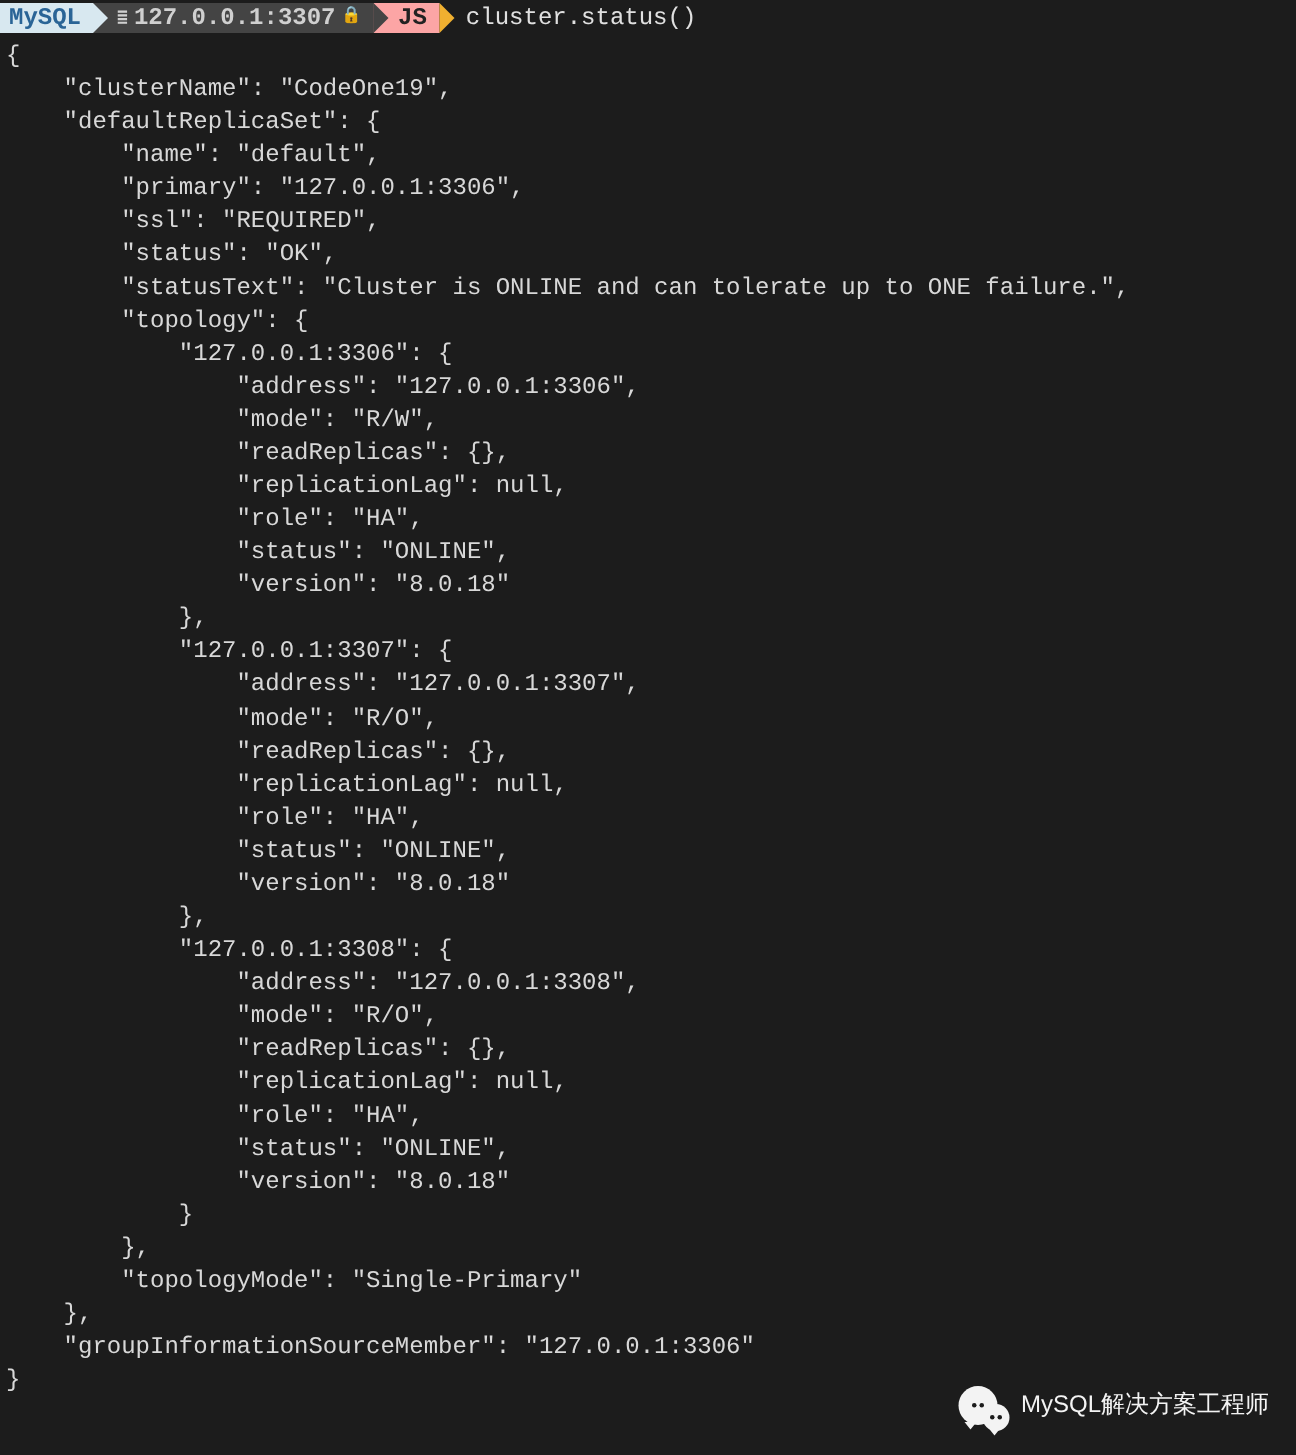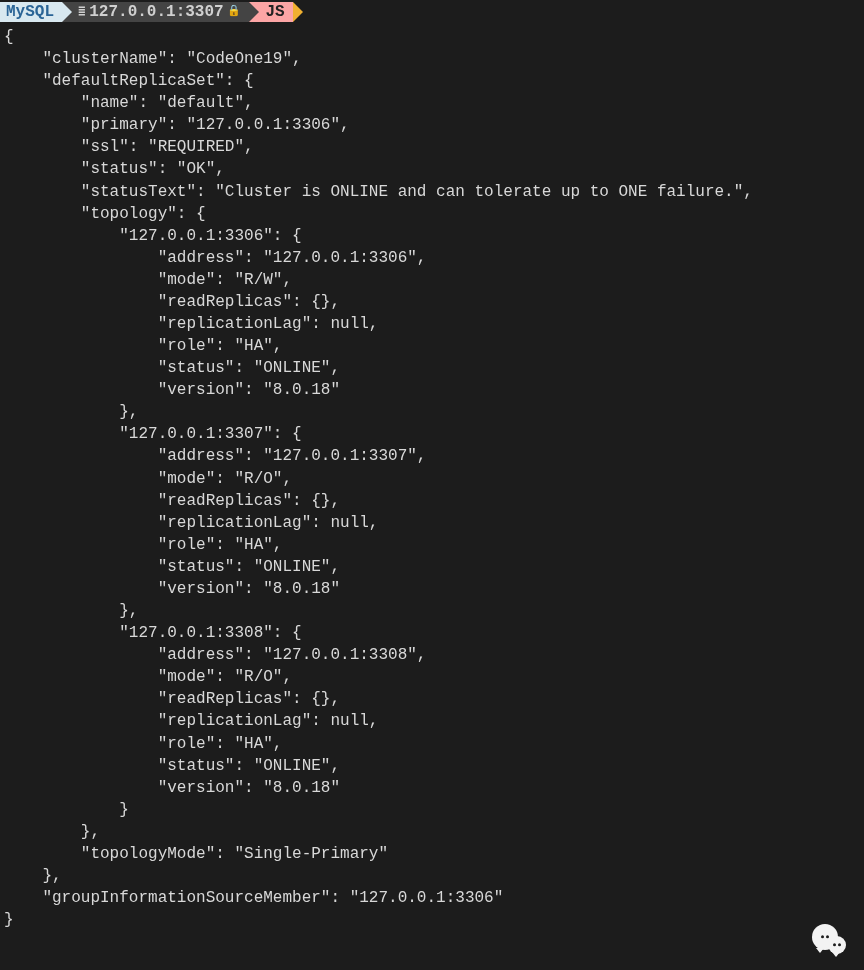--- a/index.html
+++ b/index.html
@@ -124,20 +124,21 @@
     <span>MySQL</span>
   </span>
   <span class="badge badge-host">
     <span class="db-icon">≣</span>
     <span>127.0.0.1:3307</span>
     <span class="lock-icon">🔒</span>
   </span>
   <span class="badge badge-js">
     <span>JS</span>
   </span>
+  <span class="cmd">cluster.status()</span>
 </div>
 
 <pre class="output">{
     "clusterName": "CodeOne19",
     "defaultReplicaSet": {
         "name": "default",
         "primary": "127.0.0.1:3306",
         "ssl": "REQUIRED",
         "status": "OK",
         "statusText": "Cluster is ONLINE and can tolerate up to ONE failure.",
@@ -183,13 +184,14 @@
           <span></span>
         </span>
       </span>
     <span class="bubble small">
         <span class="dots">
           <span></span>
           <span></span>
         </span>
       </span>
   </span>
+  <span>MySQL解决方案工程师</span>
 </div>
 
 </body></html>

